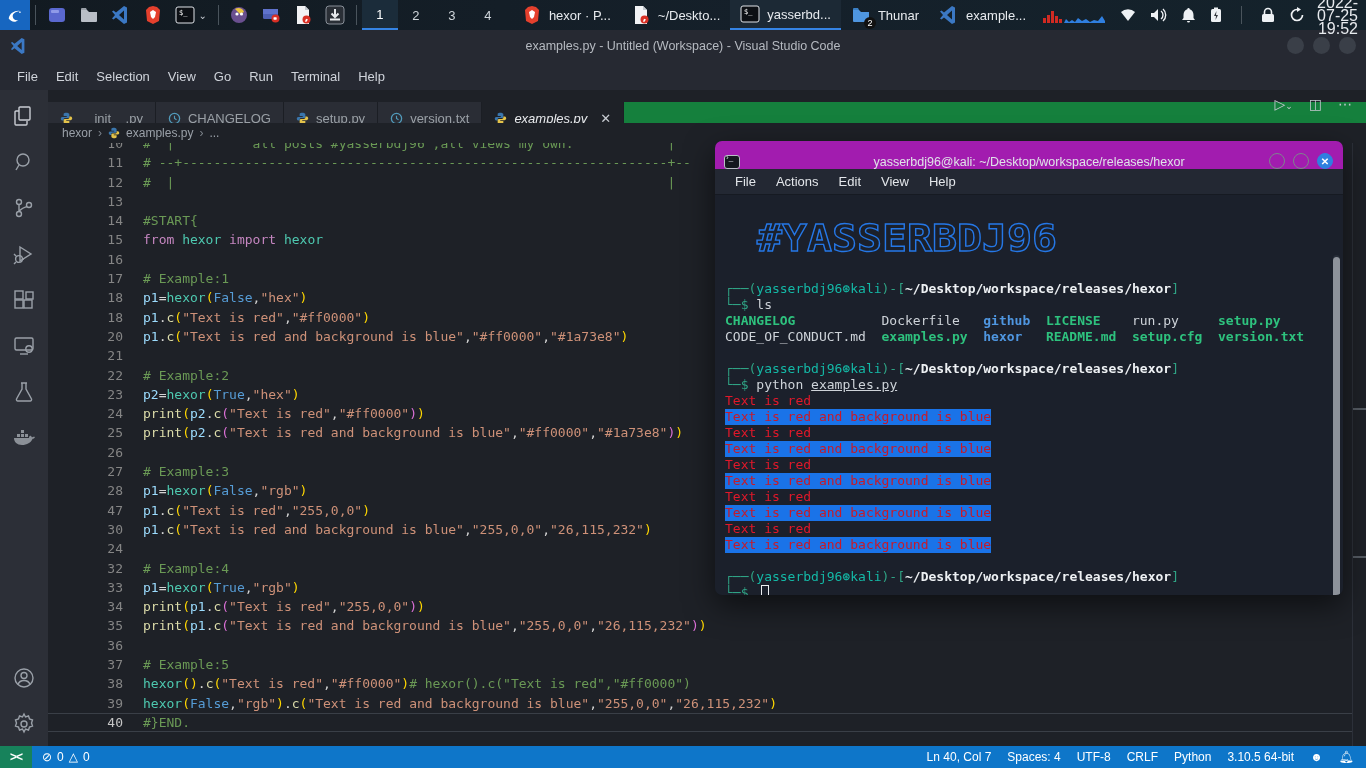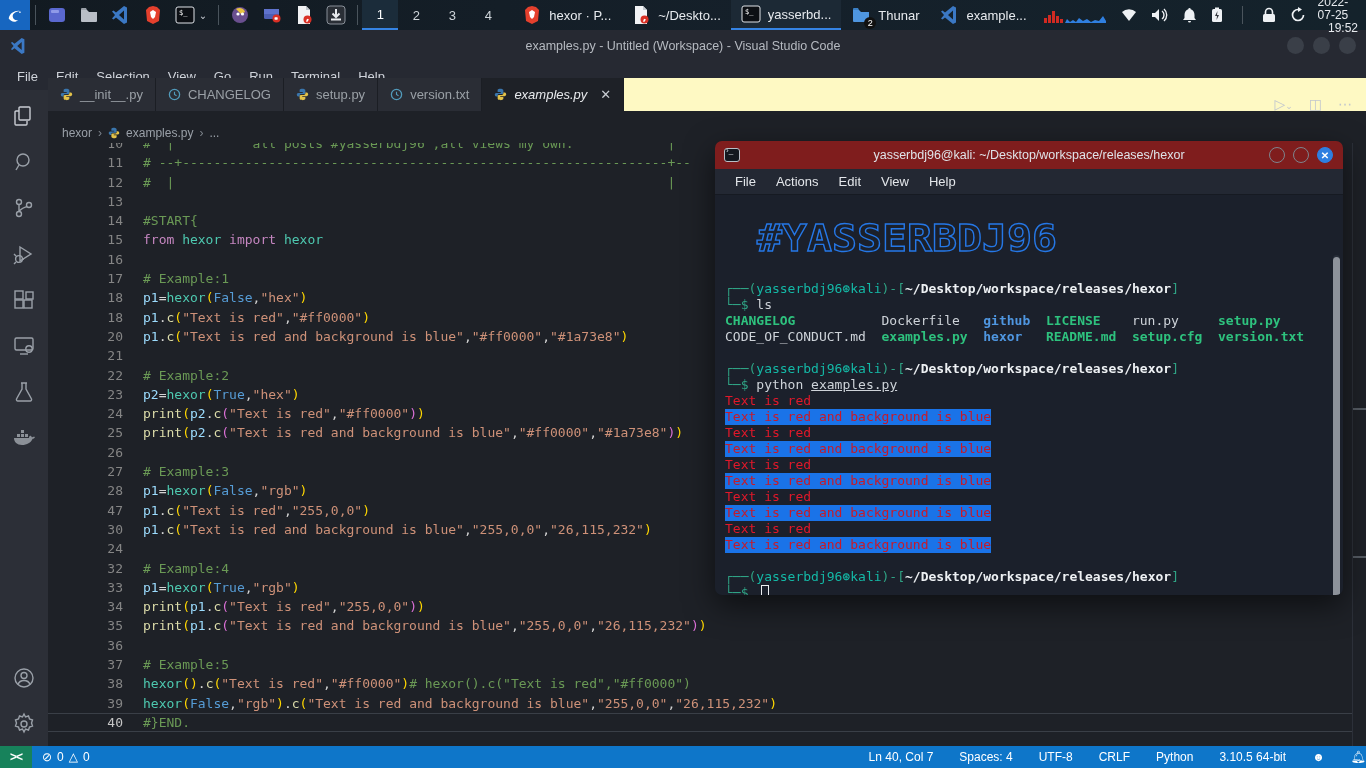--- a/index.html
+++ b/index.html
@@ -9,39 +9,39 @@
   #taskbar{position:absolute;left:0;top:0;width:1366px;height:30px;background:linear-gradient(90deg,#121a21,#15202a 55%,#14222b);display:flex;align-items:stretch;color:#e7eaee;font-size:13px;z-index:50}
   .tb-sep{width:1px;background:#4a545c;margin:5px 5px}
   .tb-btn{display:flex;align-items:center;justify-content:center;padding:0 6px;cursor:pointer}
   .kali-btn{background:#1766c0;width:30px}
   .ws{display:flex;align-items:center;justify-content:center;width:36px;color:#cfd5da}
   .ws.active{background:#1b2c3a;border-bottom:2px solid #3584e4;color:#fff}
   .twin{display:flex;align-items:center;gap:7px;padding:0 10px;max-width:150px;white-space:nowrap;cursor:pointer}
   .twin.active{background:#1c2935;border-bottom:2px solid #3584e4}
   .twin .lbl{overflow:hidden;text-overflow:ellipsis}
   .badge{position:absolute;right:-5px;bottom:-4px;background:#111;color:#fff;border-radius:50%;width:12px;height:12px;font-size:9px;display:flex;align-items:center;justify-content:center}
-  #clock{display:flex;flex-direction:column;align-items:flex-end;justify-content:center;font-size:12px;line-height:13px;padding:0 8px 0 4px;cursor:pointer}
+  #clock{display:flex;flex-direction:column;align-items:flex-end;justify-content:center;font-size:16px;line-height:13px;padding:0 8px 0 4px;cursor:pointer}
   .tray{display:flex;align-items:center;gap:14px;padding:0 8px;color:#eef1f4}
   .licon{width:20px;height:20px;display:block}
 
   
   #vscode{position:absolute;left:0;top:30px;width:1366px;height:738px;background:#1e2127}
   #vs-title{position:absolute;left:0;top:0;width:100%;height:32px;background:#262932;display:flex;align-items:center}
   #vs-title .t{position:absolute;left:0;right:0;text-align:center;color:#b6bac1;font-size:12.5px}
   .circles{position:absolute;right:10px;top:7px;display:flex;gap:9px}
   .circ{width:17px;height:17px;border-radius:50%;background:#3a3f48;cursor:pointer}
   #vs-menu{position:absolute;left:0;top:32px;width:100%;height:28px;background:#262932;display:flex;align-items:center;padding-left:8px}
   #vs-menu .mi{color:#cfd3da;font-size:13px;padding:0 9px;cursor:pointer}
   #vs-actions{position:absolute;right:14px;top:66px;display:flex;gap:16px;color:#c2c7ce;font-size:14px;z-index:5}
   #vs-actions span{cursor:pointer}
 
   #activitybar{position:absolute;left:0;top:60px;width:48px;height:656px;background:#2c2f37;display:flex;flex-direction:column;align-items:center;padding-top:14px;gap:22px}
   #activitybar svg{width:24px;height:24px;stroke:#9aa0a8;fill:none;stroke-width:1.4;cursor:pointer}
   #activitybar .spacer{flex:1}
-  #tabbar{position:absolute;left:48px;top:48px;right:0;height:33px;background:#fef9c3;display:flex}
+  #tabbar{position:absolute;left:48px;top:72px;right:0;height:33px;background:#15803d;display:flex}
   .tab{display:flex;align-items:center;gap:7px;padding:0 12px;background:#2a2d35;border-right:1px solid #1b1e24;color:#9aa0a6;font-size:13px;cursor:pointer;white-space:nowrap}
   .tab.active{background:#1e2127;color:#e8eaed;font-style:italic}
   .tab .x{margin-left:6px;color:#c9cdd3;font-style:normal;cursor:pointer}
   #breadcrumb{position:absolute;left:48px;top:93px;right:0;height:20px;background:#1e2127;display:flex;align-items:center;gap:6px;padding-left:14px;color:#9aa0a8;font-size:12px;z-index:4}
   #breadcrumb .sep{color:#7d838b}
 
   #editor{position:absolute;left:48px;top:113px;right:0;bottom:22px;background:#1e2127;overflow:hidden}
   #lines{margin-top:-9px}
   .erow{display:flex;height:19.3px;line-height:19.3px;font-size:13px;white-space:pre}
   .erow .num{width:95px;text-align:right;padding-right:20px;color:#858585;font-family:"DejaVu Sans Mono",monospace}
@@ -50,26 +50,26 @@
   .erow.cur{box-shadow:inset 0 1px 0 #3a3f47, inset 0 -1px 0 #3a3f47}
   .tk-cm{color:#6a9955}.tk-v{color:#9cdcfe}.tk-o{color:#d4d4d4}.tk-fn{color:#4ec9b0}
   .tk-c{color:#dcdcaa}.tk-kw{color:#569cd6}.tk-kw2{color:#c586c0}.tk-s{color:#ce9178}
   .tk-pa{color:#ffd700}.tk-pb{color:#da70d6}
   #right-strip{position:absolute;right:0;top:113px;width:14px;bottom:22px;background:#1e2127;border-left:1px solid #2c3039}
   #right-strip .mark{position:absolute;left:0;right:0;height:2px;background:#555b63}
 
   #statusbar{position:absolute;left:0;bottom:0;width:100%;height:22px;background:#0e76c9;display:flex;align-items:center;color:#fff;font-size:12px}
   #remote{background:#17825b;height:100%;display:flex;align-items:center;padding:0 10px;font-weight:bold;letter-spacing:-1px;cursor:pointer}
   #problems{padding:0 10px;display:flex;gap:5px;align-items:center;cursor:pointer}
-  #status-right{margin-left:auto;display:flex;gap:26px;align-items:flex-end;}
+  #status-right{margin-left:auto;display:flex;gap:16px;align-items:flex-end;padding-right:12px}
   #status-right span{cursor:pointer}
 
   
   #term{position:absolute;left:715px;top:141px;width:628px;height:454px;background:#1b202b;border-radius:7px;box-shadow:0 10px 30px rgba(0,0,0,.55);z-index:30;overflow:hidden}
-  #term-title{height:28px;background:#7f1d1d;display:flex;align-items:center;position:relative}
+  #term-title{height:28px;background:#a21caf;display:flex;align-items:flex-end;position:relative}
   #term-title .t{position:absolute;left:0;right:0;text-align:center;color:#dfe3e8;font-size:12.5px}
   #term-title .ticon{margin-left:9px;width:16px;height:14px;border:1.5px solid #b9bec6;border-radius:3px;position:relative;z-index:2;background:#14181f}
   #term-title .ticon::after{content:"›_";position:absolute;left:1px;top:-3px;font-size:8px;color:#d7dbe0}
   .term-circ{width:16px;height:16px;border-radius:50%;border:1.5px solid #7e848d;cursor:pointer}
   .term-circ.close{background:#2f7fe0;border-color:#2f7fe0;color:#fff;display:flex;align-items:center;justify-content:center;font-size:10px;font-weight:bold}
   #term-menu{height:26px;background:#232833;display:flex;align-items:center;padding-left:10px;border-bottom:1px solid #161a22}
   #term-menu .mi{color:#e3e6ea;font-size:13px;padding:0 10px;cursor:pointer}
   #term-body{position:relative;padding:6px 10px;font-family:"DejaVu Sans Mono",monospace;font-size:13px;line-height:16px;white-space:pre;color:#ced3d9;height:400px}
   .t-frame{color:#2fa284}.t-user{color:#14b8a6;font-weight:normal}
   .t-path{color:#edf0f3;font-weight:bold}.t-cmd{color:#ced3d9}

